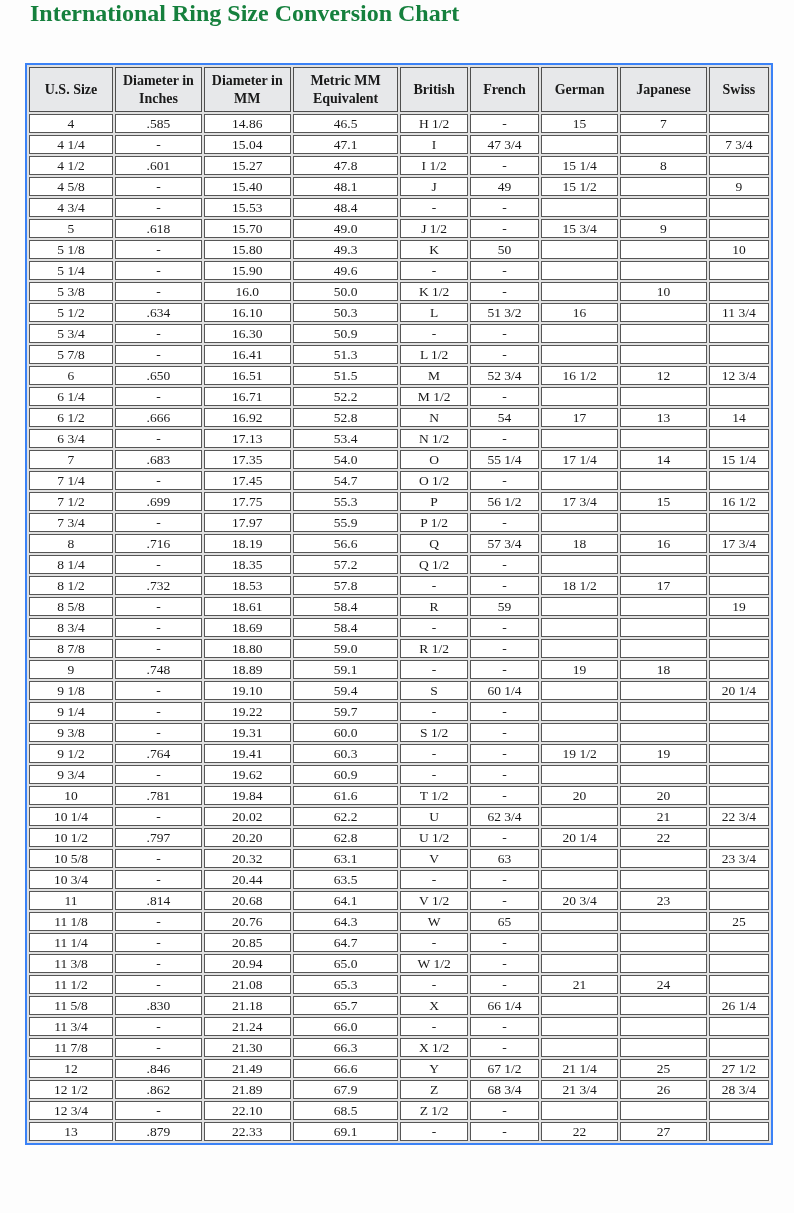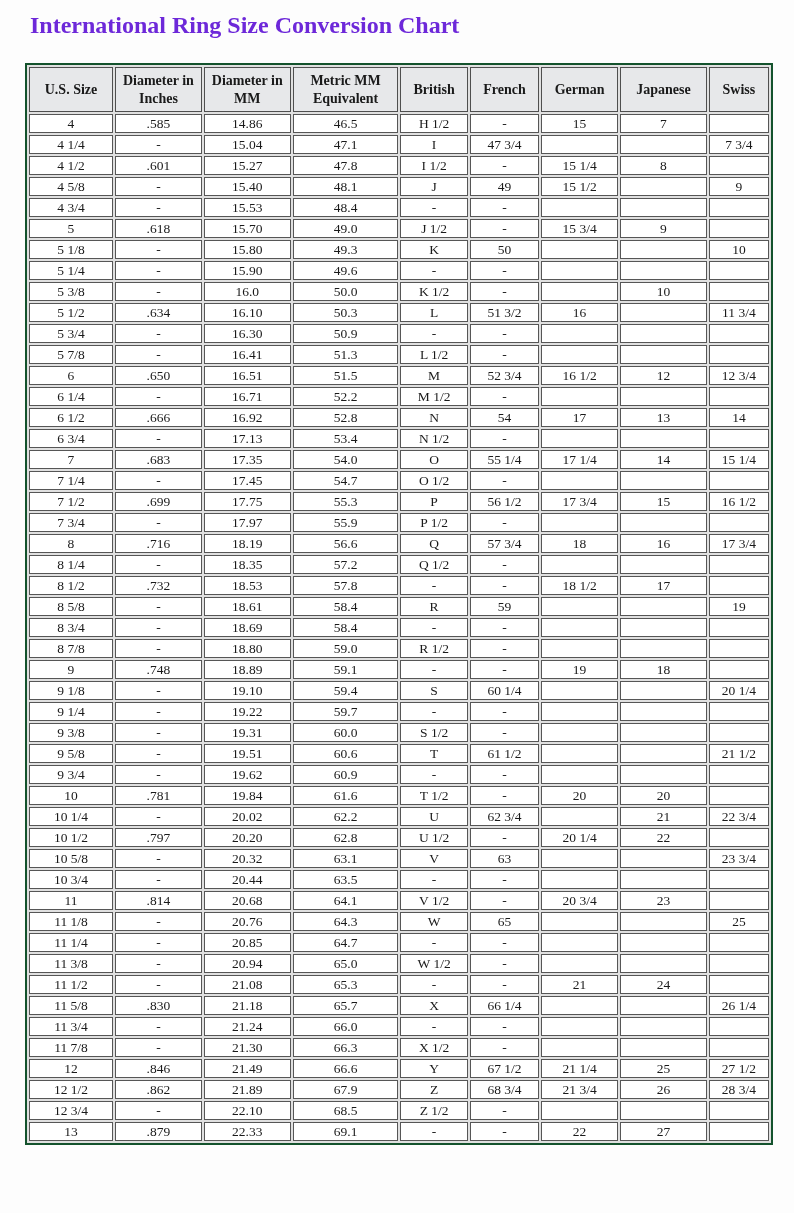--- a/index.html
+++ b/index.html
@@ -11,35 +11,35 @@
   }
   .page {
     width: 794px;
     height: 1213px;
     background: #fdfdfd;
     position: relative;
   }
   .page-title {
     position: absolute;
     left: 30px;
-    top: 12px;
+    top: 0;
     font-size: 24px;
     font-weight: bold;
     letter-spacing: 0px;
-    color: #6d28d9;
+    color: #15803d;
   }
   table.ring-table {
     position: absolute;
     left: 25px;
     top: 63px;
     width: 748px;
     border-collapse: separate;
     border-spacing: 2px;
     background: #e0e0e0;            
-    border: 2px solid #14532d;
+    border: 2px solid #3b82f6;
     table-layout: fixed;
   }
   table.ring-table th {
     background: #e7e8ea;
     border: 1px solid #4f4f4f;
     font-weight: bold;
     font-size: 14px;
     line-height: 1.25;
     text-align: center;
     vertical-align: middle;
@@ -415,29 +415,29 @@
           <td>-</td>
           <td>19.31</td>
           <td>60.0</td>
           <td>S 1/2</td>
           <td>-</td>
           <td></td>
           <td></td>
           <td></td>
         </tr>
         <tr>
-          <td>9 5/8</td>
-          <td>-</td>
-          <td>19.51</td>
-          <td>60.6</td>
-          <td>T</td>
-          <td>61 1/2</td>
-          <td></td>
-          <td></td>
-          <td>21 1/2</td>
+          <td>9 1/2</td>
+          <td>.764</td>
+          <td>19.41</td>
+          <td>60.3</td>
+          <td>-</td>
+          <td>-</td>
+          <td>19 1/2</td>
+          <td>19</td>
+          <td></td>
         </tr>
         <tr>
           <td>9 3/4</td>
           <td>-</td>
           <td>19.62</td>
           <td>60.9</td>
           <td>-</td>
           <td>-</td>
           <td></td>
           <td></td>

